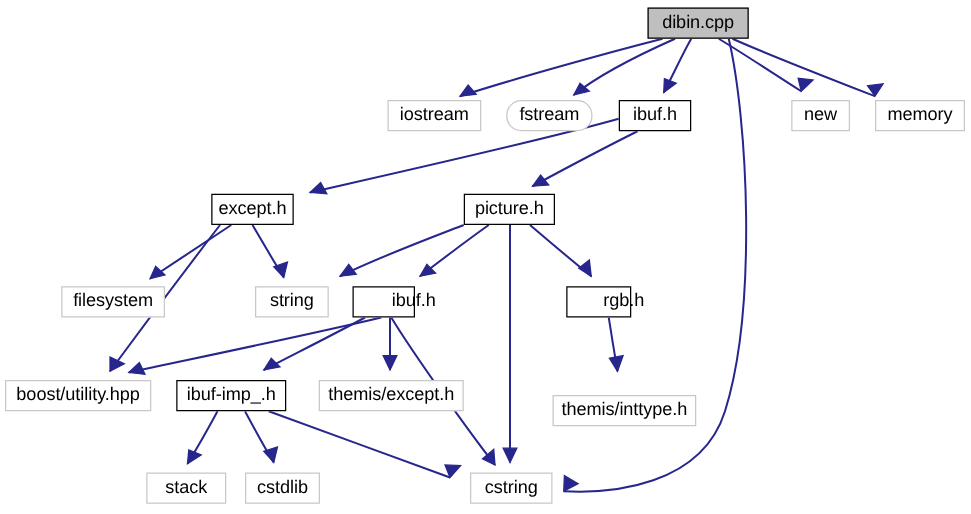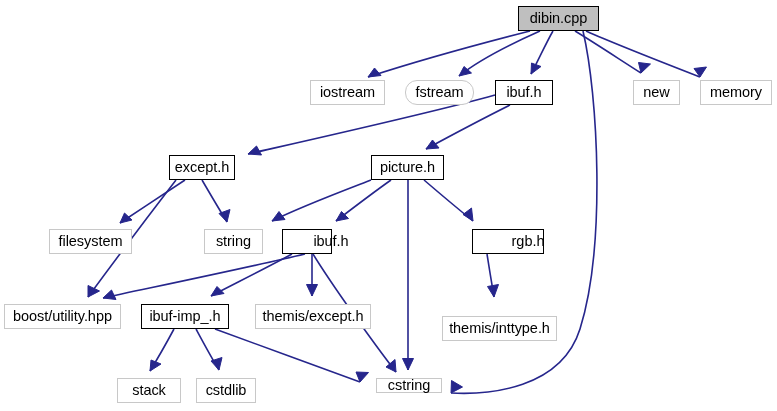--- a/index.html
+++ b/index.html
@@ -139,39 +139,39 @@
       </div>
       <div class="node-box" style="left: 49px; top: 229px; width: 83px; height: 25px;">
         <span class="node-label">filesystem</span>
       </div>
       <div class="node-box" style="left: 204px; top: 229px; width: 59px; height: 25px;">
         <span class="node-label">string</span>
       </div>
       <div class="node-box header" style="left: 282px; top: 229px; width: 38px; height: 25px; padding-left: 48px;">
         <span class="node-label">ibuf.h</span>
       </div>
-      <div class="node-box header" style="left: 472px; top: 229px; width: 72px; height: 25px; padding-left: 40px;">
+      <div class="node-box header" style="left: 453px; top: 229px; width: 52px; height: 25px; padding-left: 40px;">
         <span class="node-label">rgb.h</span>
       </div>
       <div class="node-box" style="left: 4px; top: 304px; width: 117px; height: 25px;">
         <span class="node-label">boost/utility.hpp</span>
       </div>
       <div class="node-box header" style="left: 141px; top: 304px; width: 88px; height: 25px;">
         <span class="node-label">ibuf-imp_.h</span>
       </div>
       <div class="node-box" style="left: 255px; top: 304px; width: 116px; height: 25px;">
         <span class="node-label">themis/except.h</span>
       </div>
       <div class="node-box" style="left: 442px; top: 316px; width: 115px; height: 25px;">
         <span class="node-label">themis/inttype.h</span>
       </div>
       <div class="node-box" style="left: 117px; top: 378px; width: 64px; height: 25px;">
         <span class="node-label">stack</span>
       </div>
       <div class="node-box" style="left: 196px; top: 378px; width: 60px; height: 25px;">
         <span class="node-label">cstdlib</span>
       </div>
-      <div class="node-box" style="left: 376px; top: 378px; width: 66px; height: 15px;">
+      <div class="node-box" style="left: 376px; top: 378px; width: 66px; height: 25px;">
         <span class="node-label">cstring</span>
       </div>
     </div>
 
 </div>
 
 </body></html>

